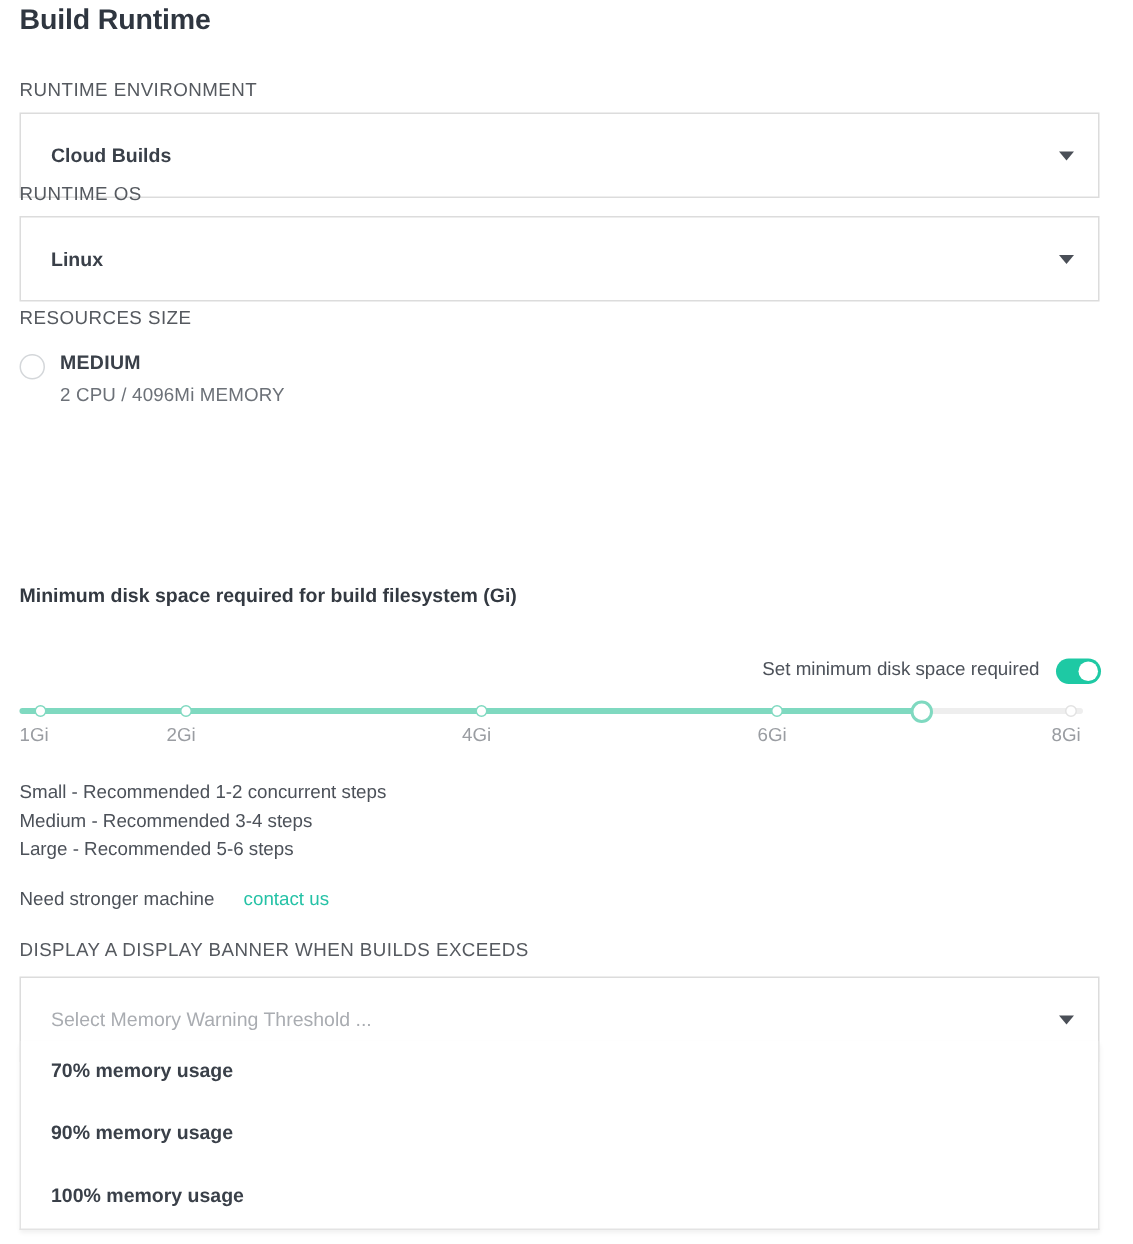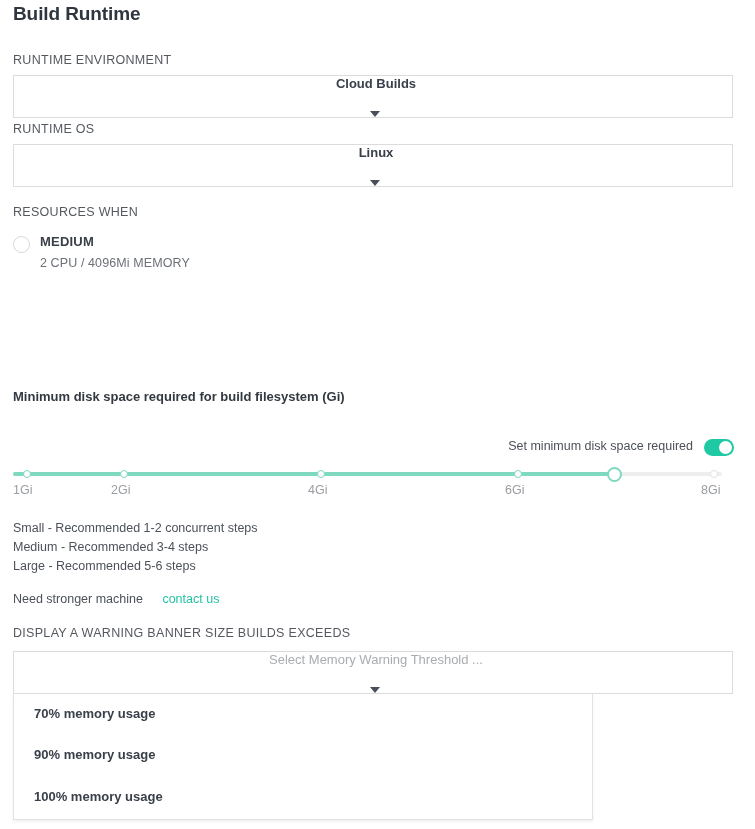--- a/index.html
+++ b/index.html
@@ -35,27 +35,26 @@
     font-size: 12.5px;
     color: #55595f;
     letter-spacing: 0.3px;
     font-weight: normal;
   }
 
   .select-box {
     position: absolute;
     left: 13px;
     width: 720px;
-    height: 43px;
+    height: 57px;
     border: 1px solid #dcdcdc;
     background: #fff;
     display: flex;
     align-items: center;
     padding: 0 14px 0 20px;
-    flex-direction: column;
   }
   .select-box .value {
     flex: 1;
     font-size: 13px;
     font-weight: bold;
     color: #3a4049;
   }
   .select-box .value.placeholder {
     font-weight: normal;
     color: #a9acb1;
@@ -186,21 +185,21 @@
     font-size: 12.5px;
     color: #4c5159;
   }
   .link { color: #25c2a6; text-decoration: none; margin-left: 16px; }
 
   
   .dropdown-panel {
     position: absolute;
     left: 13px;
     top: 694px;
-    width: 580px;
+    width: 720px;
     height: 126px;
     background: #fff;
     border: 1px solid #e3e3e3;
     border-top: none;
     box-shadow: 0 2px 3px rgba(0,0,0,0.06);
   }
   .option {
     position: absolute;
     left: 20px;
     font-size: 13px;
@@ -220,21 +219,21 @@
     <span class="value">Cloud Builds</span>
     <span class="caret"></span>
   </div>
 
   <div class="field-label" style="top:122px">RUNTIME OS</div>
   <div class="select-box" style="top:144px">
     <span class="value">Linux</span>
     <span class="caret"></span>
   </div>
 
-  <div class="field-label" style="top:205px">RESOURCES WHEN</div>
+  <div class="field-label" style="top:205px">RESOURCES SIZE</div>
   <div class="radio-group">
 
 
     <div class="radio-row">
       <span class="radio-mark"></span>
       <span class="radio-name">MEDIUM</span>
       <span class="radio-desc">2 CPU / 4096Mi MEMORY</span>
     </div>
 
   </div>
@@ -264,21 +263,21 @@
   <div class="scale-label" style="left:308px">4Gi</div>
   <div class="scale-label" style="left:505px">6Gi</div>
   <div class="scale-label" style="left:701px">8Gi</div>
 
   <div class="note" style="top:521px">Small - Recommended 1-2 concurrent steps</div>
   <div class="note" style="top:540px">Medium - Recommended 3-4 steps</div>
   <div class="note" style="top:559px">Large - Recommended 5-6 steps</div>
 
   <div class="note" style="top:592px"><span>Need stronger machine </span><a class="link" href="#">contact us</a></div>
 
-  <div class="field-label" style="top:626px">DISPLAY A WARNING BANNER SIZE BUILDS EXCEEDS</div>
+  <div class="field-label" style="top:626px">DISPLAY A DISPLAY BANNER WHEN BUILDS EXCEEDS</div>
   <div class="select-box" style="top:651px">
     <span class="value placeholder">Select Memory Warning Threshold ...</span>
     <span class="caret"></span>
   </div>
 
   <div class="dropdown-panel">
     <div class="option" style="top:12px">70% memory usage</div>
     <div class="option" style="top:53px">90% memory usage</div>
     <div class="option" style="top:95px">100% memory usage</div>
   </div>

